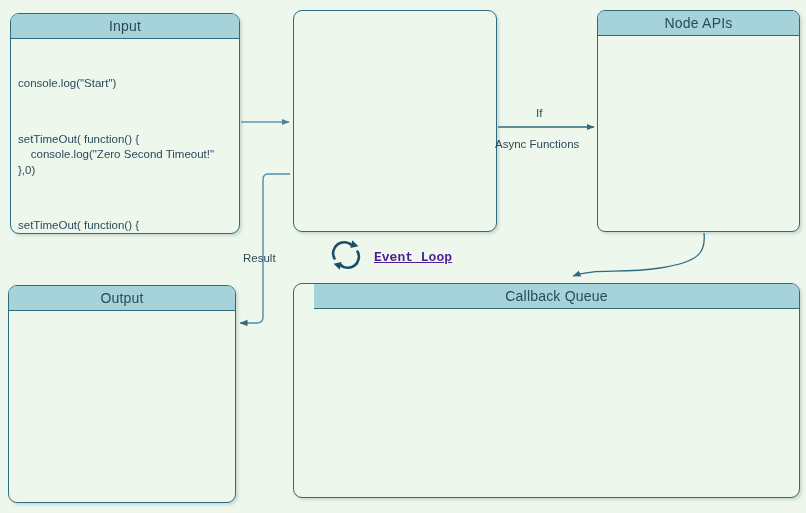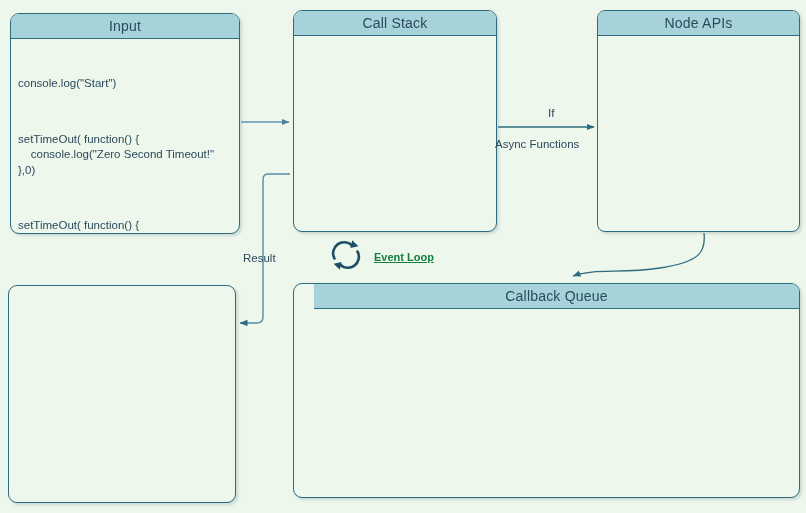--- a/index.html
+++ b/index.html
@@ -78,39 +78,40 @@
     pointer-events: none;
   }
 
   
   .arrow-label {
     position: absolute;
     color: #2b4a5c;
     font-size: 11.5px;
     white-space: nowrap;
   }
-  #label-if        { left: 548px; top: 107px; }
+  #label-if        { left: 536px; top: 107px; }
   #label-async     { left: 495px; top: 138px; }
   #label-result    { left: 243px; top: 252px; text-align: center; }
 
   
   #event-loop {
     position: absolute;
     left: 327px;
     top: 238px;
     display: flex;
     align-items: center;
     gap: 9px;
   }
   #event-loop-label {
-    color: #15803d;
-    font-size: 11px;
+    color: #4c1d95;
+    font-size: 13px;
     font-weight: bold;
     text-decoration: underline;
     white-space: nowrap;
+    font-family: Liberation Mono, monospace;
   }
 </style>
 </head>
 <body>
 
 <div id="canvas">
 
   <svg id="arrows" viewBox="0 0 806 513" xmlns="http://www.w3.org/2000/svg">
     <defs>
       <marker id="ah-light" markerWidth="9" markerHeight="9" refX="7.5" refY="3.2" orient="auto" markerUnits="userSpaceOnUse">
@@ -148,29 +149,29 @@
 },0)</div>
         <div class="code-block">setTimeOut( function() {
     console.log("Two Second Timeout!"
 }, 2000)</div>
         
       </div>
     </div>
   </div>
 
   <div class="box" id="box-call-stack" style="left:293px; top:10px; width:204px; height:222px;">
-    <div class="box-header">Call Stack</div>
   </div>
 
   <div class="box" id="box-node-apis" style="left:597px; top:10px; width:203px; height:222px;border-radius:8px;">
     <div class="box-header">Node APIs</div>
     <div class="box-body"></div>
   </div>
 
   <div class="box" id="box-output" style="left:8px; top:285px; width:228px; height:218px;">
+    <div class="box-header">Output</div>
     <div class="box-body"></div>
   </div>
 
   <div class="box" id="box-callback-queue" style="left:293px; top:283px; width:507px; height:215px;padding-left:20px;">
     <div class="box-header">Callback Queue</div>
     <div class="box-body"></div>
   </div>
 
   <div class="arrow-label" id="label-if">If</div>
   <div class="arrow-label" id="label-async">Async Functions</div>

